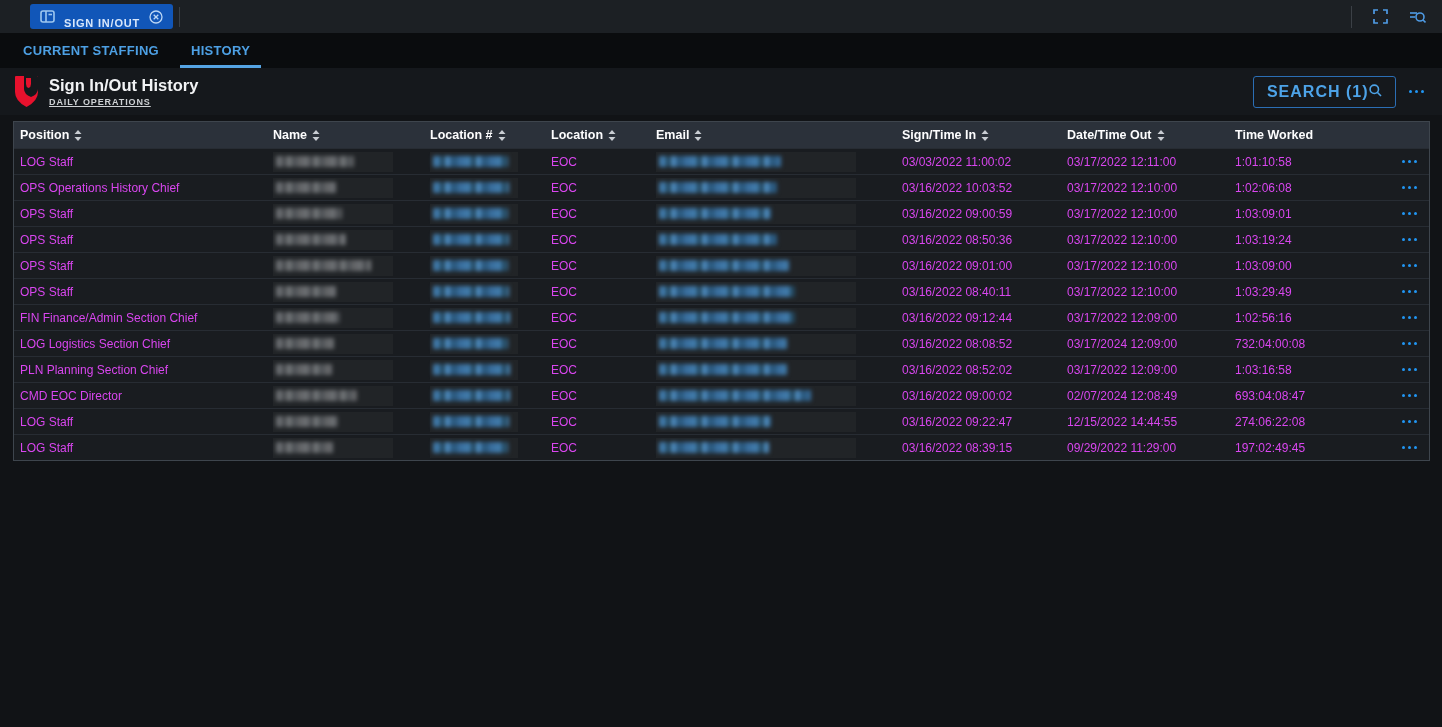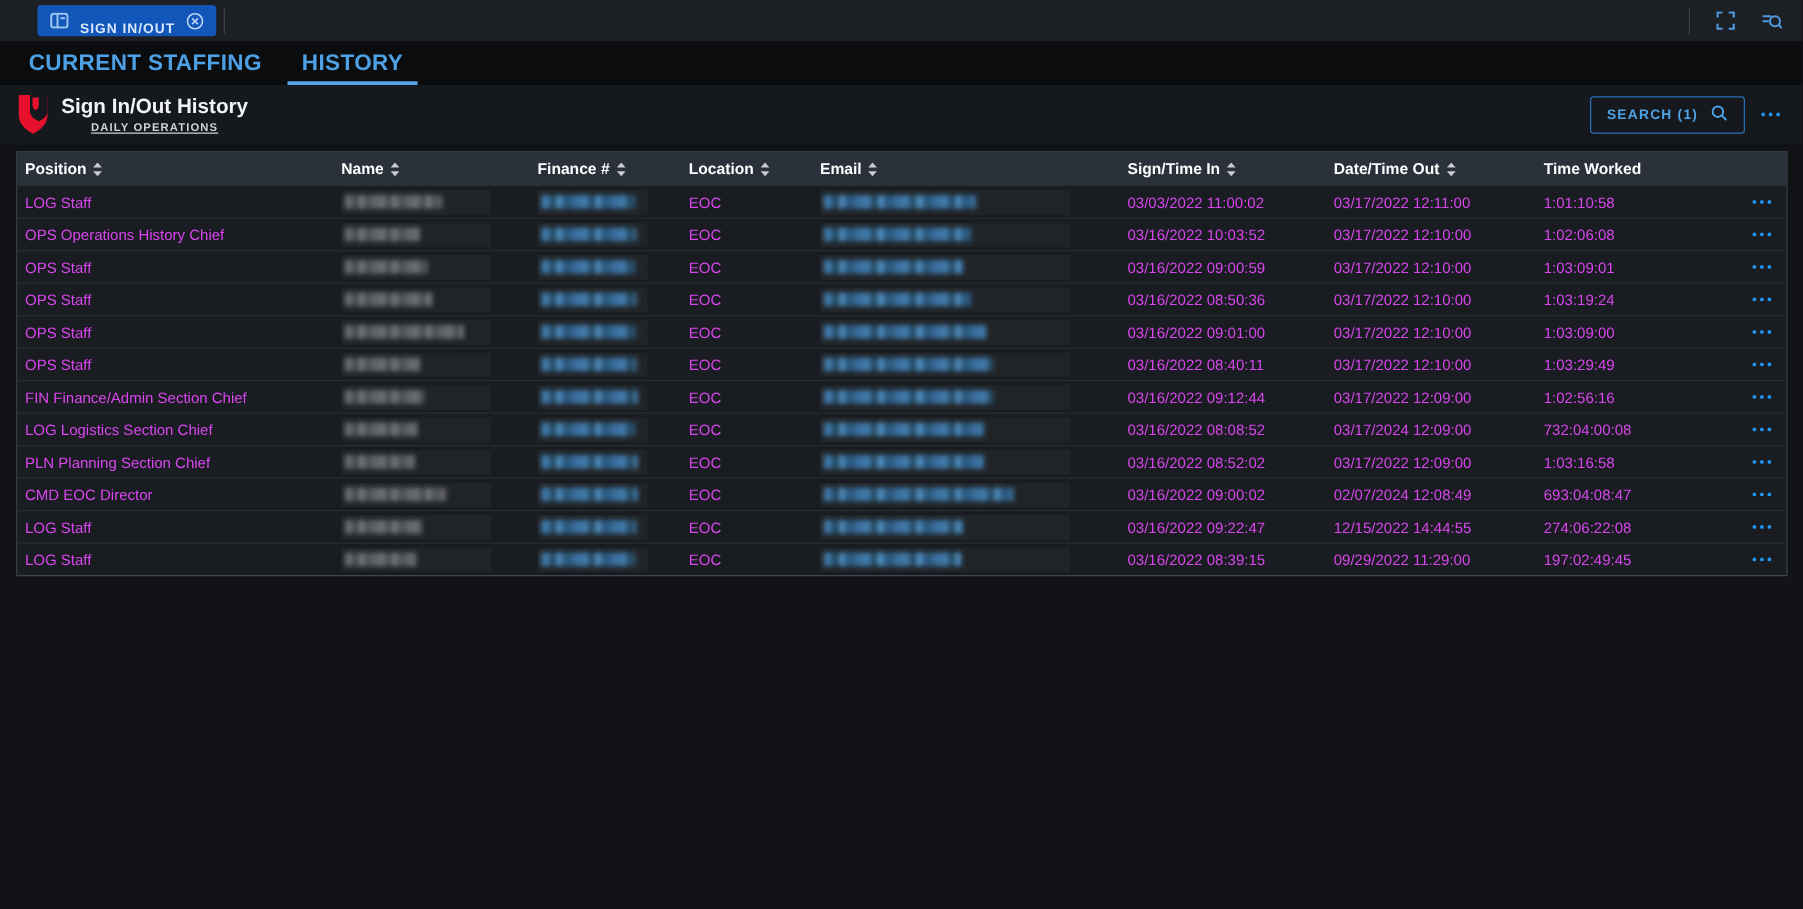--- a/index.html
+++ b/index.html
@@ -35,42 +35,42 @@
   .topbar-right .v-divider { width:1px; height:22px; background:#3b4046; }
   .icon-btn { display:flex; align-items:center; justify-content:center; cursor:pointer; }
 
   
   .tabs-row {
     height:35px; background:#0a0c0e;
     display:flex; align-items:stretch; padding-left:12px;
   }
   .sub-tab {
     display:flex; align-items:center; padding:0 11px;
-    font-size:18px; font-weight:bold; letter-spacing:.3px;
+    font-size:13px; font-weight:bold; letter-spacing:.3px;
     color:#4da0e4; cursor:pointer;
     border-bottom:3px solid transparent; padding-top:3px;
     margin-right:10px;
   }
   .sub-tab.active { border-bottom-color:#55a4e4; }
 
   
   .page-header {
     height:47px; background:#15181c;
     display:flex; align-items:center;
   }
   .logo { margin-left:14px; display:block; }
-  .title-block { margin-left:10px;text-align:center; }
+  .title-block { margin-left:10px; }
   .page-title { font-size:16.5px; font-weight:bold; color:#f2f3f5; line-height:1.15; }
   .page-subtitle { font-size:9px; font-weight:bold; letter-spacing:.9px; color:#cfd2d5; margin-top:2px;text-decoration:underline; }
   .search-btn {
     margin-left:auto;
     border:1px solid #2b6eb5; border-radius:3px;
     background:transparent; color:#4da3e8;
-    font-family:inherit; font-size:11px; font-weight:bold; letter-spacing:1px;
-    padding:6px 13px; display:flex; align-items:center; gap:10px; cursor:pointer;
+    font-family:inherit; font-size:16px; font-weight:bold; letter-spacing:1px;
+    padding:6px 13px; display:flex; align-items:center; cursor:pointer;
   }
   .menu-ellipsis {
     margin:0 18px 0 13px; display:flex; gap:2.5px; cursor:pointer; align-items:center;
   }
   .menu-ellipsis i, .row-ellipsis i {
     width:3.5px; height:3.5px; border-radius:50%; background:#2196f3; display:block;
   }
 
   
   .table-wrap {
@@ -206,21 +206,21 @@
         </svg>
     </div>
     <div class="th">
       <span>Name</span>
       <svg class="sort-icon" width="8" height="11" viewBox="0 0 8 11">
           <path d="M4 0 L7.5 4 H0.5 Z" fill="#c9cdd3"></path>
           <path d="M4 11 L0.5 7 H7.5 Z" fill="#c9cdd3"></path>
         </svg>
     </div>
     <div class="th">
-      <span>Finance #</span>
+      <span>Location #</span>
       <svg class="sort-icon" width="8" height="11" viewBox="0 0 8 11">
           <path d="M4 0 L7.5 4 H0.5 Z" fill="#c9cdd3"></path>
           <path d="M4 11 L0.5 7 H7.5 Z" fill="#c9cdd3"></path>
         </svg>
     </div>
     <div class="th">
       <span>Location</span>
       <svg class="sort-icon" width="8" height="11" viewBox="0 0 8 11">
           <path d="M4 0 L7.5 4 H0.5 Z" fill="#c9cdd3"></path>
           <path d="M4 11 L0.5 7 H7.5 Z" fill="#c9cdd3"></path>

